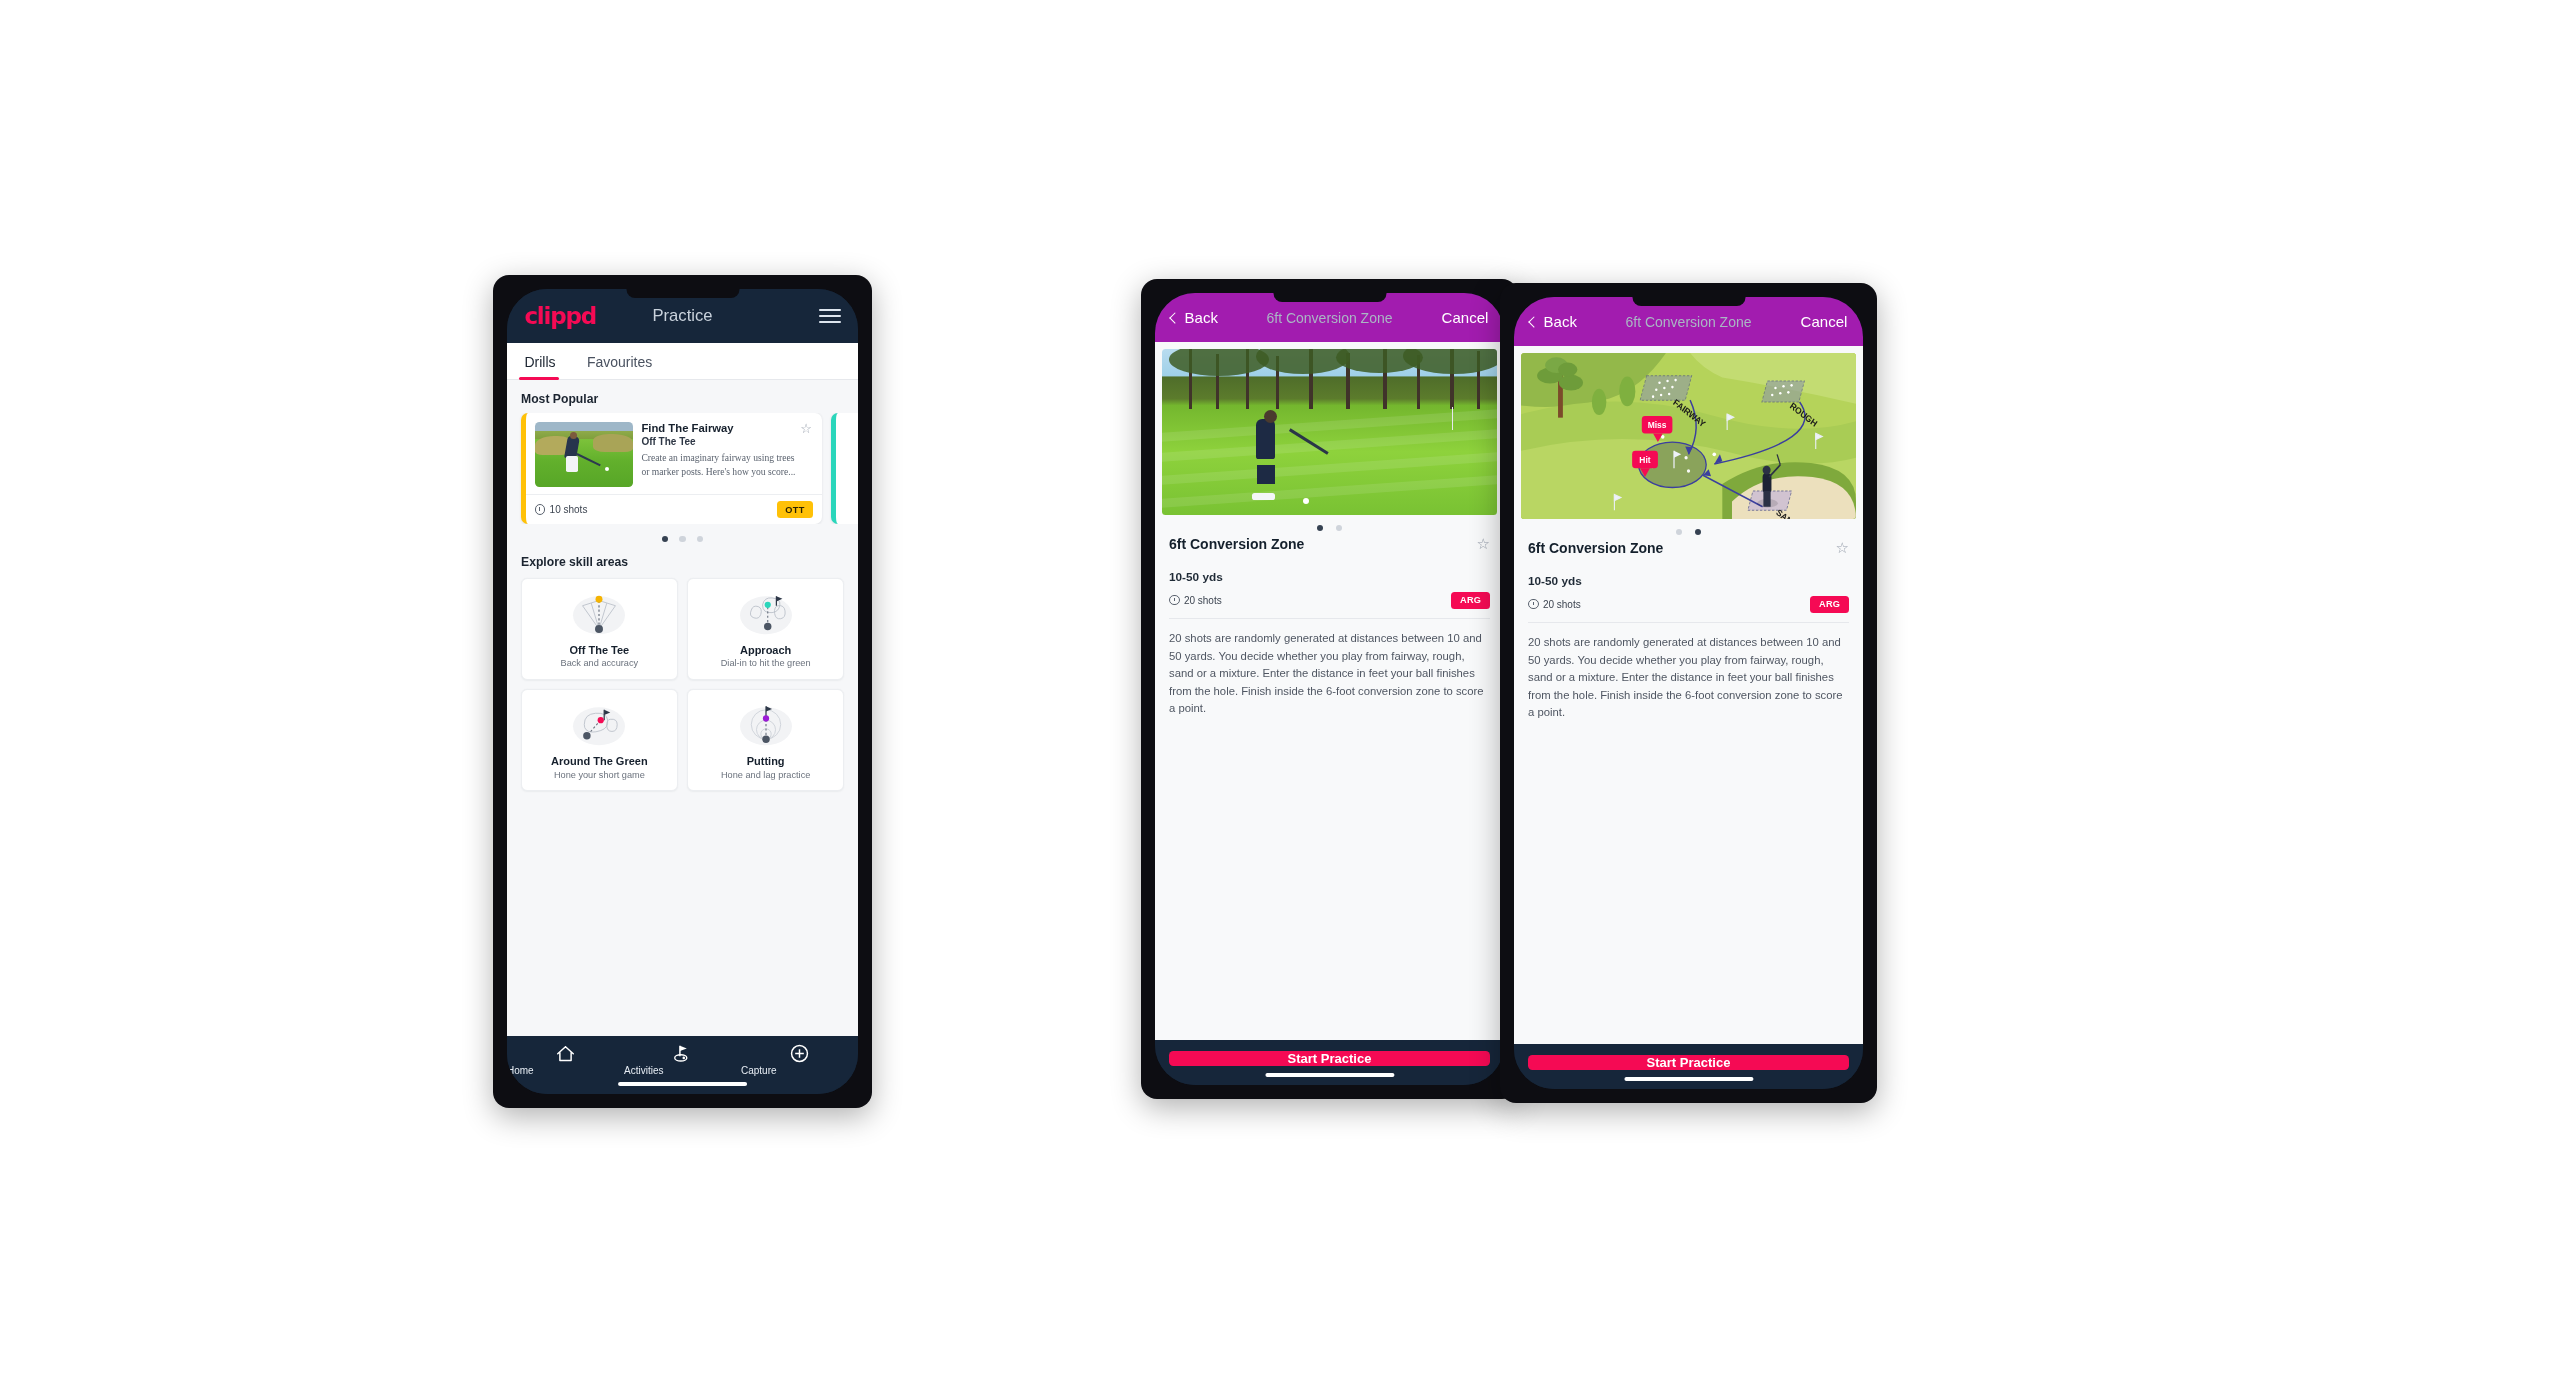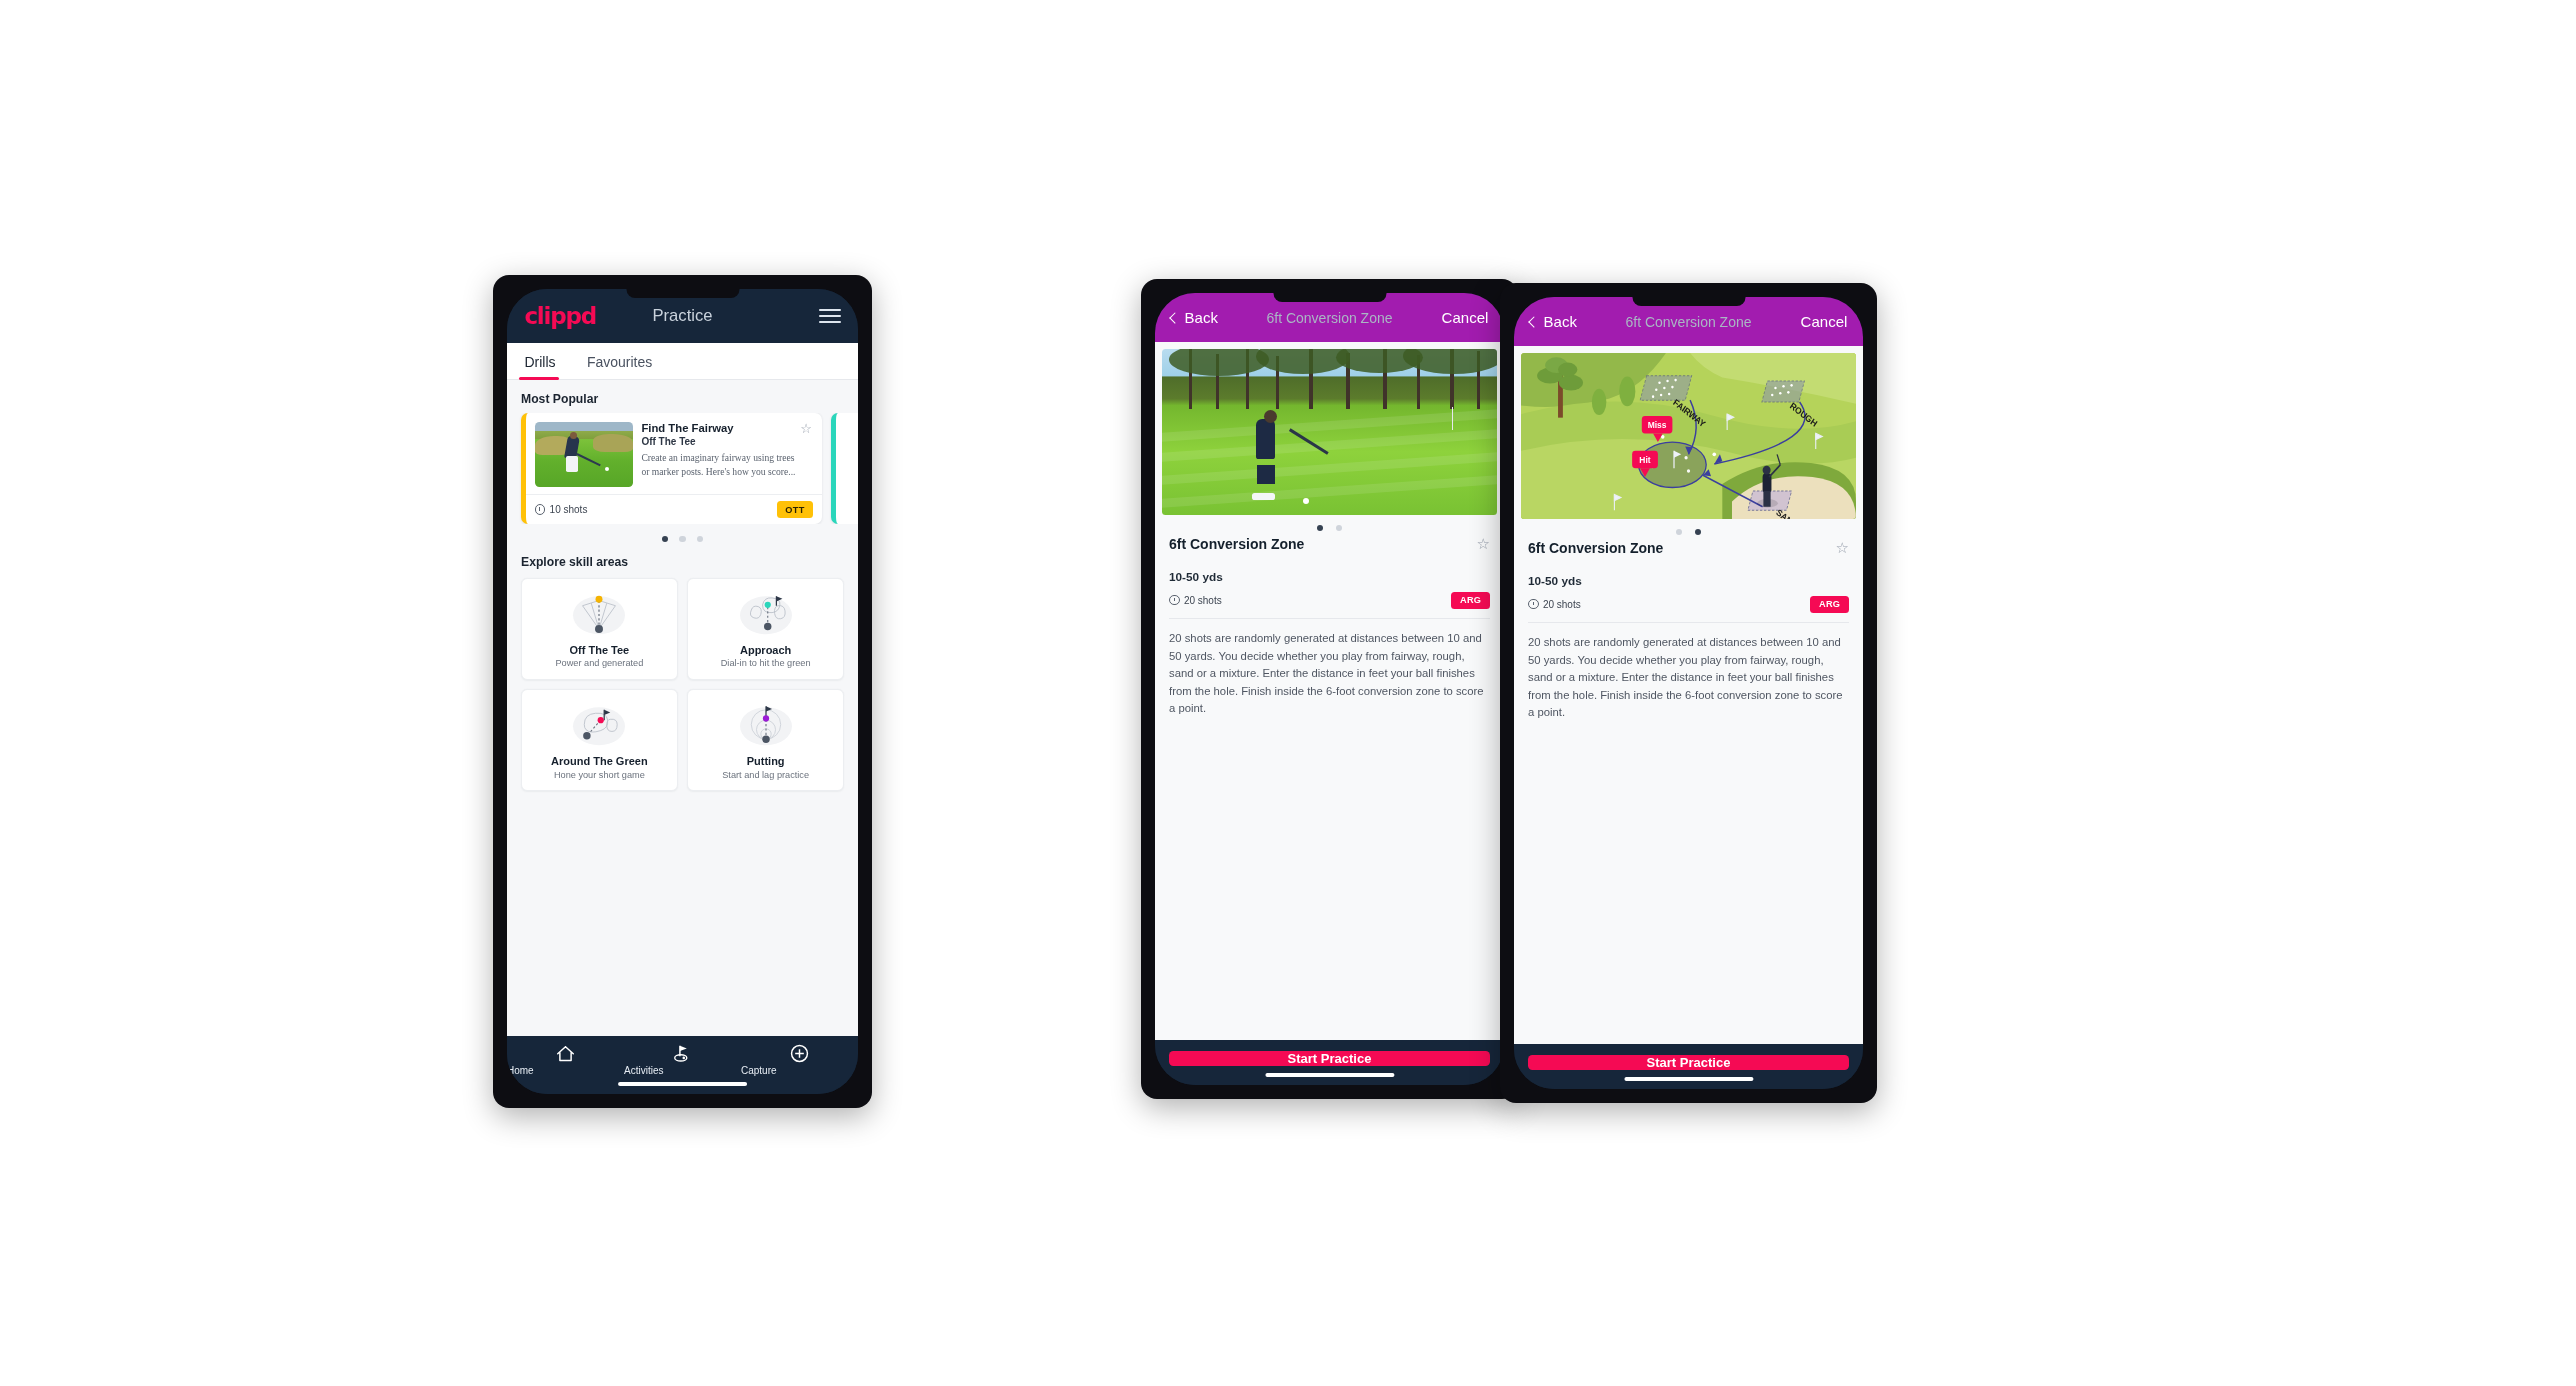--- a/index.html
+++ b/index.html
@@ -314,21 +314,21 @@
                 <ellipse cx="31" cy="28" rx="30" ry="22" fill="#f2f3f5"></ellipse>
                 <path d="M31 44 L12 17 L31 11 L50 17 Z" fill="none" stroke="#b9bfc8" stroke-width="1"></path>
                 <path d="M31 44 L22 14" fill="none" stroke="#b9bfc8" stroke-width="1"></path>
                 <path d="M31 44 L40 14" fill="none" stroke="#b9bfc8" stroke-width="1"></path>
                 <line x1="31" y1="44" x2="31" y2="11" stroke="#6c7480" stroke-width="1.4" stroke-dasharray="2.5,2.5"></line>
                 <circle cx="31" cy="44" r="4.6" fill="#4c5664"></circle>
                 <circle cx="31" cy="9.5" r="4" fill="#F5B301"></circle>
               </svg>
             </div>
             <div class="skill-name">Off The Tee</div>
-            <div class="skill-desc">Power and generated</div>
+            <div class="skill-desc">Back and accuracy</div>
           </div>
 
           <div class="skill-card">
             <div class="skill-ico">
               <svg width="54" height="45" viewBox="0 0 62 52">
                 <ellipse cx="31" cy="28" rx="30" ry="22" fill="#f2f3f5"></ellipse>
                 <path d="M22 18 q-6 -2 -8 4 q-3 7 3 9 q6 2 8 -4 q2 -7 -3 -9 z" fill="none" stroke="#b9bfc8" stroke-width="1"></path>
                 <path d="M45 17 q7 -1 8 6 q1 8 -5 9 q-6 1 -7 -6 q-1 -8 4 -9 z" fill="none" stroke="#b9bfc8" stroke-width="1"></path>
                 <path d="M27 16 q2 -9 11 -8 q10 1 9 8 q-1 8 -9 9 q-11 1 -11 -9 z" fill="none" stroke="#b9bfc8" stroke-width="1"></path>
                 <line x1="43" y1="6" x2="43" y2="17" stroke="#2e3848" stroke-width="1.4"></line>
@@ -367,21 +367,21 @@
                 <circle cx="31" cy="32" r="11" fill="none" stroke="#ccd1d8" stroke-width="1"></circle>
                 <circle cx="31" cy="37" r="6" fill="none" stroke="#ccd1d8" stroke-width="1"></circle>
                 <line x1="31" y1="5" x2="31" y2="18" stroke="#2e3848" stroke-width="1.4"></line>
                 <path d="M31 5 l7 3 l-7 3 z" fill="#2e3848"></path>
                 <line x1="31" y1="43" x2="31" y2="18" stroke="#6c7480" stroke-width="1.3" stroke-dasharray="2.5,2.5"></line>
                 <circle cx="31" cy="43" r="4.3" fill="#4c5664"></circle>
                 <circle cx="31" cy="19" r="3.6" fill="#9b1ad6"></circle>
               </svg>
             </div>
             <div class="skill-name">Putting</div>
-            <div class="skill-desc">Start and lag practice</div>
+            <div class="skill-desc">Hone and lag practice</div>
           </div>
 
         </div>
       </div>
 
       <div class="bottomnav">
         <div class="navitem">
           <div class="nav-ic">
             <svg width="19" height="17.4" viewBox="0 0 22 20">
                 <path d="M11 2 L2 10 M11 2 L20 10 M4.5 9 V18 H17.5 V9" fill="none" stroke="#ffffff" stroke-width="1.7" stroke-linejoin="round" stroke-linecap="round"></path>

